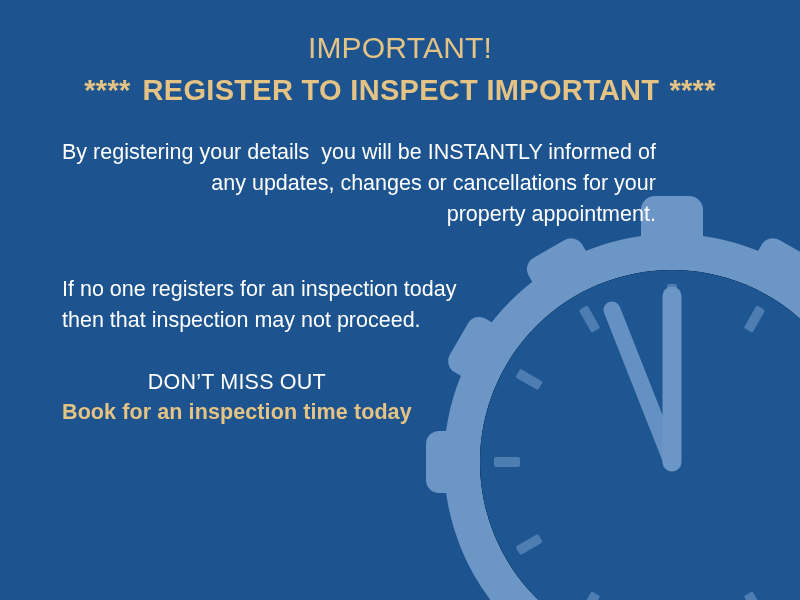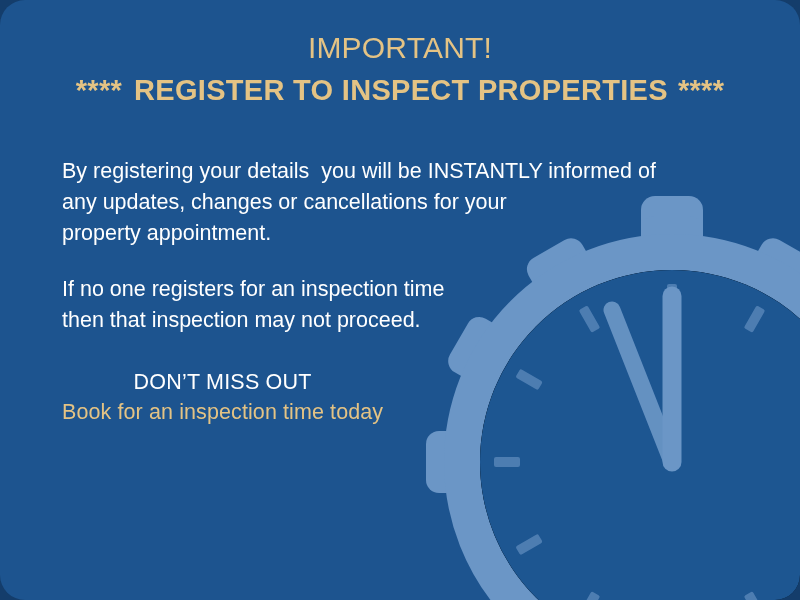--- a/index.html
+++ b/index.html
@@ -7,21 +7,20 @@
     padding: 0;
     background: #143d6b;
   }
   #slide {
     position: relative;
     width: 800px;
     height: 600px;
     overflow: hidden;
     background: #1d548f;
     font-family: "Liberation Sans", sans-serif;
-    border-radius: 25px;
     -webkit-font-smoothing: antialiased;
   }
 
   
   #clock-art {
     position: absolute;
     left: 0;
     top: 0;
     width: 800px;
     height: 600px;
@@ -66,40 +65,40 @@
 
   .body-block {
     position: absolute;
     left: 62px;
     color: #ffffff;
     font-size: 21.5px;
     font-weight: 400;
     line-height: 31px;
     white-space: pre-wrap;
   }
-  #para-1 { top: 156px; }
+  #para-1 { top: 137px; text-align: right; }
   #para-2 { top: 274px; }
 
   #cta {
     position: absolute;
     left: 62px;
     top: 367px;
     line-height: 30px;
   }
   .cta-line-plain {
     color: #ffffff;
     font-size: 21.5px;
     font-weight: 400;
     letter-spacing: 0.2px;
     text-align: center;
   }
   .cta-line-gold {
     color: #e4c384;
     font-size: 21.5px;
-    font-weight: 400;
+    font-weight: 700;
     letter-spacing: 0.1px;
   }
 </style>
 </head>
 <body>
 
 <div id="slide">
 
   <svg id="clock-art" viewBox="0 0 800 600" xmlns="http://www.w3.org/2000/svg">
     <defs>
@@ -172,28 +171,28 @@
       <line x1="672" y1="462" x2="612" y2="310" stroke="#6b96c6" stroke-width="17" stroke-linecap="round" opacity="0.92"></line>
       <line x1="672" y1="462" x2="672" y2="296" stroke="#6b96c6" stroke-width="19" stroke-linecap="round"></line>
     </g>
   </svg>
 
   <div id="text-layer">
 
     <div class="headline-1">IMPORTANT!</div>
 
     <div class="headline-2">
-      <span class="stars-left">****</span><span>REGISTER TO INSPECT PROPERTIES</span><span class="stars-right">****</span>
+      <span class="stars-left">****</span><span>REGISTER TO INSPECT IMPORTANT</span><span class="stars-right">****</span>
     </div>
 
     <div id="para-1" class="body-block">By registering your details  you will be INSTANTLY informed of
 any updates, changes or cancellations for your
 property appointment.</div>
 
-    <div id="para-2" class="body-block">If no one registers for an inspection time
+    <div id="para-2" class="body-block">If no one registers for an inspection today
 then that inspection may not proceed.</div>
 
     <div id="cta">
       <div class="cta-line-plain">DON’T MISS OUT</div>
       <div class="cta-line-gold">Book for an inspection time today</div>
     </div>
 
   </div>
 </div>
 

